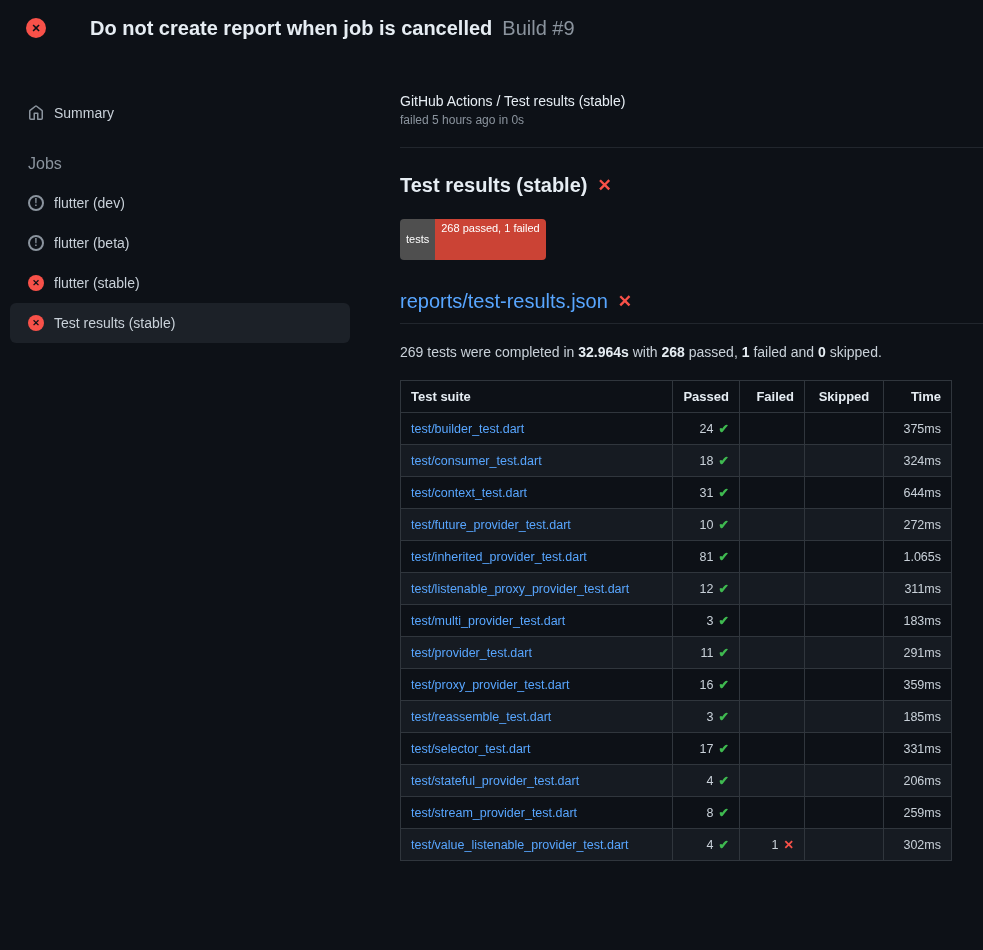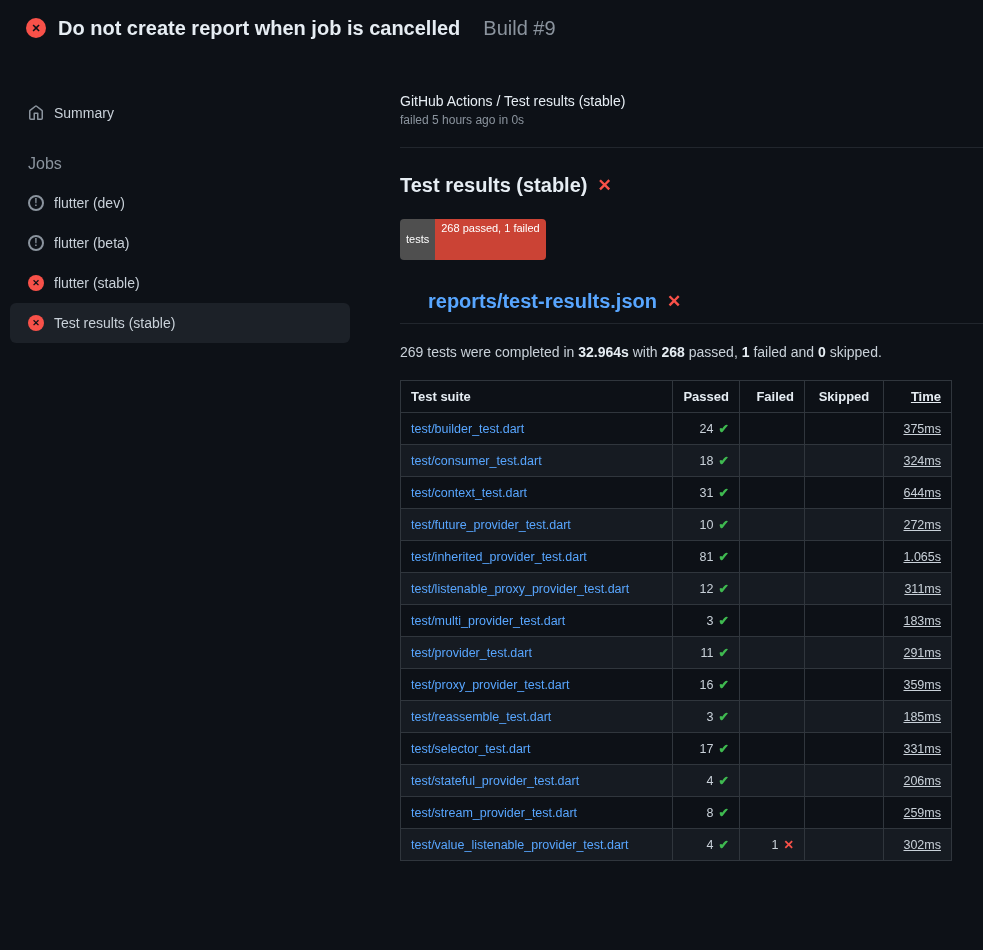--- a/index.html
+++ b/index.html
@@ -8,21 +8,21 @@
     background: var(--bg, #0d1117);
     color: var(--text, #c9d1d9);
     font-family: "Liberation Sans", sans-serif;
     font-size: 14px;
     overflow: hidden;
   }
   a { text-decoration: none; }
 
   
   .topbar { display: flex; align-items: center; gap: 12px; padding: 14px 24px 14px 26px; height: 56px; }
-  .page-title { display: flex; align-items: baseline; gap: 23px; font-size: 20px; line-height: 28px; }
+  .page-title { display: flex; align-items: baseline; gap: 10px; font-size: 20px; line-height: 28px; margin-left: 32px; }
   .title-main { color: #e6edf3; font-weight: 700; }
   .title-build { color: var(--muted, #8b949e); font-weight: 400; }
 
   .x-circle {
     background: var(--red, #f85149); color: #0d1117; border-radius: 50%;
     display: inline-flex; align-items: center; justify-content: center;
     font-weight: 900; flex: none; line-height: 1;
   }
   .x-circle.lg { width: 20px; height: 20px; font-size: 11px; }
   .x-circle.sm { width: 16px; height: 16px; font-size: 9px; }
@@ -61,37 +61,37 @@
   .big-x { color: var(--red, #f85149); font-weight: 900; font-size: 17px; line-height: 1; }
 
   .badge { display: flex; width: fit-content; margin-top: 22px; border-radius: 4px; overflow: hidden; font-size: 11px; line-height: 1; }
   .badge-label { background: var(--badge-label-bg, #4f4f4f); color: #ffffff; padding: 15px 6px; }
   .badge-value { background: var(--badge-value-bg, #cb4335); color: #ffffff; padding: 4px 6px; }
 
   .report-heading {
     margin-top: 30px; padding-bottom: 10px; border-bottom: 1px solid #21262d;
     display: flex; align-items: center; gap: 10px;
   }
-  .report-link { font-size: 20px; font-weight: 700; color: var(--link, #58a6ff); margin-left: 28px; }
+  .report-link { font-size: 20px; font-weight: 400; color: var(--link, #58a6ff); }
 
   .summary { margin-top: 20px; font-size: 14px; color: #c9d1d9; }
   .summary strong { color: #e6edf3; }
 
   
   .results { margin-top: 20px; border-collapse: collapse; table-layout: fixed; width: 551px; }
   .results th, .results td {
     border: 1px solid var(--border, #30363d);
     padding: 8px 10px; white-space: nowrap; overflow: hidden;
   }
   .results th { font-size: 13px; font-weight: 700; color: #e6edf3; text-align: left; }
   .results td { font-size: 12.5px; color: #c9d1d9; }
   .results tbody tr:nth-child(even) { background: #161b22; }
   .col-num, th.col-num { text-align: right; }
   .col-skip, th.col-skip { text-align: center; }
-  .col-time, th.col-time { text-align: right; text-decoration: underline; }
+  .col-time, th.col-time { text-align: right; }
   .suite-link { color: var(--link, #58a6ff); }
   .check { color: var(--green, #3fb950); margin-left: 5px; font-weight: 700; }
   .cross { color: var(--red, #f85149); margin-left: 5px; font-weight: 700; }
   .num { color: #c9d1d9; }
 </style>
 </head>
 <body>
 
 <header class="topbar">
   <span class="x-circle lg">✕</span>

